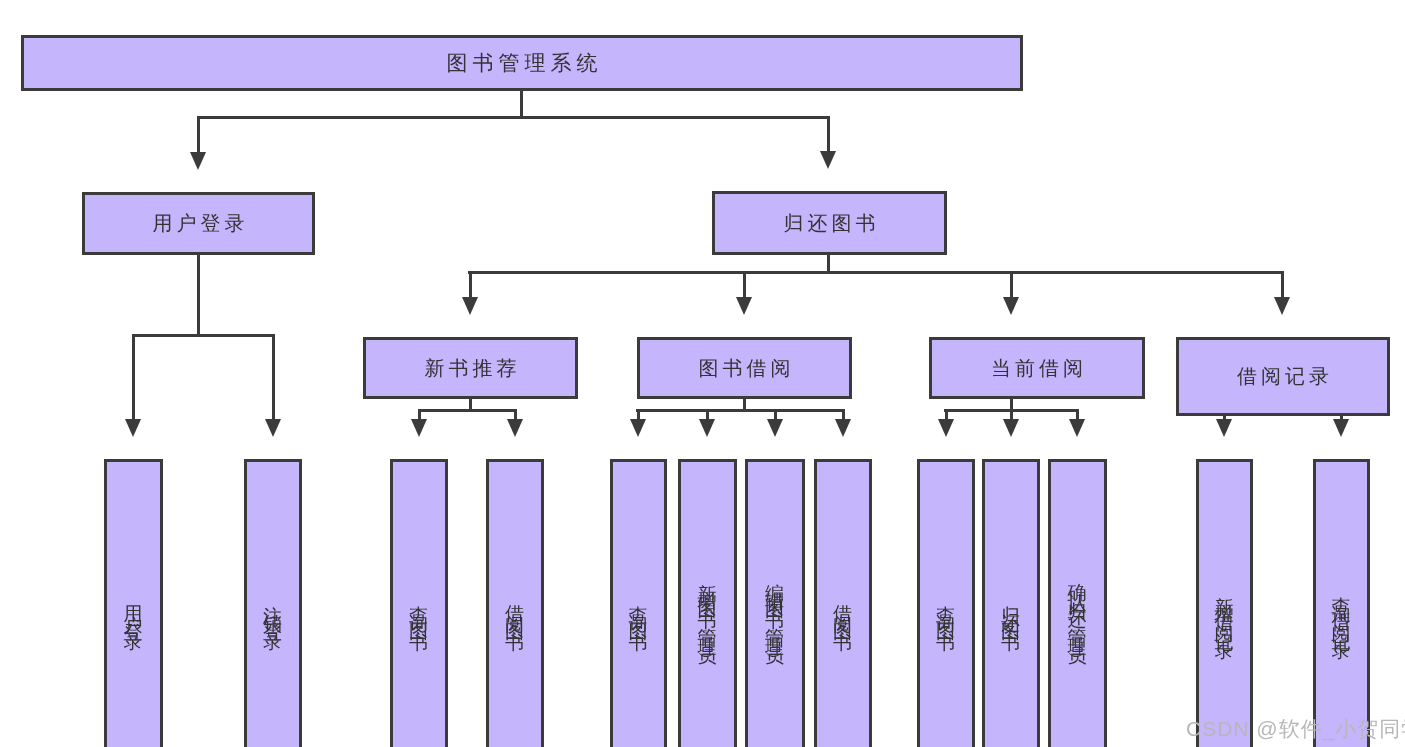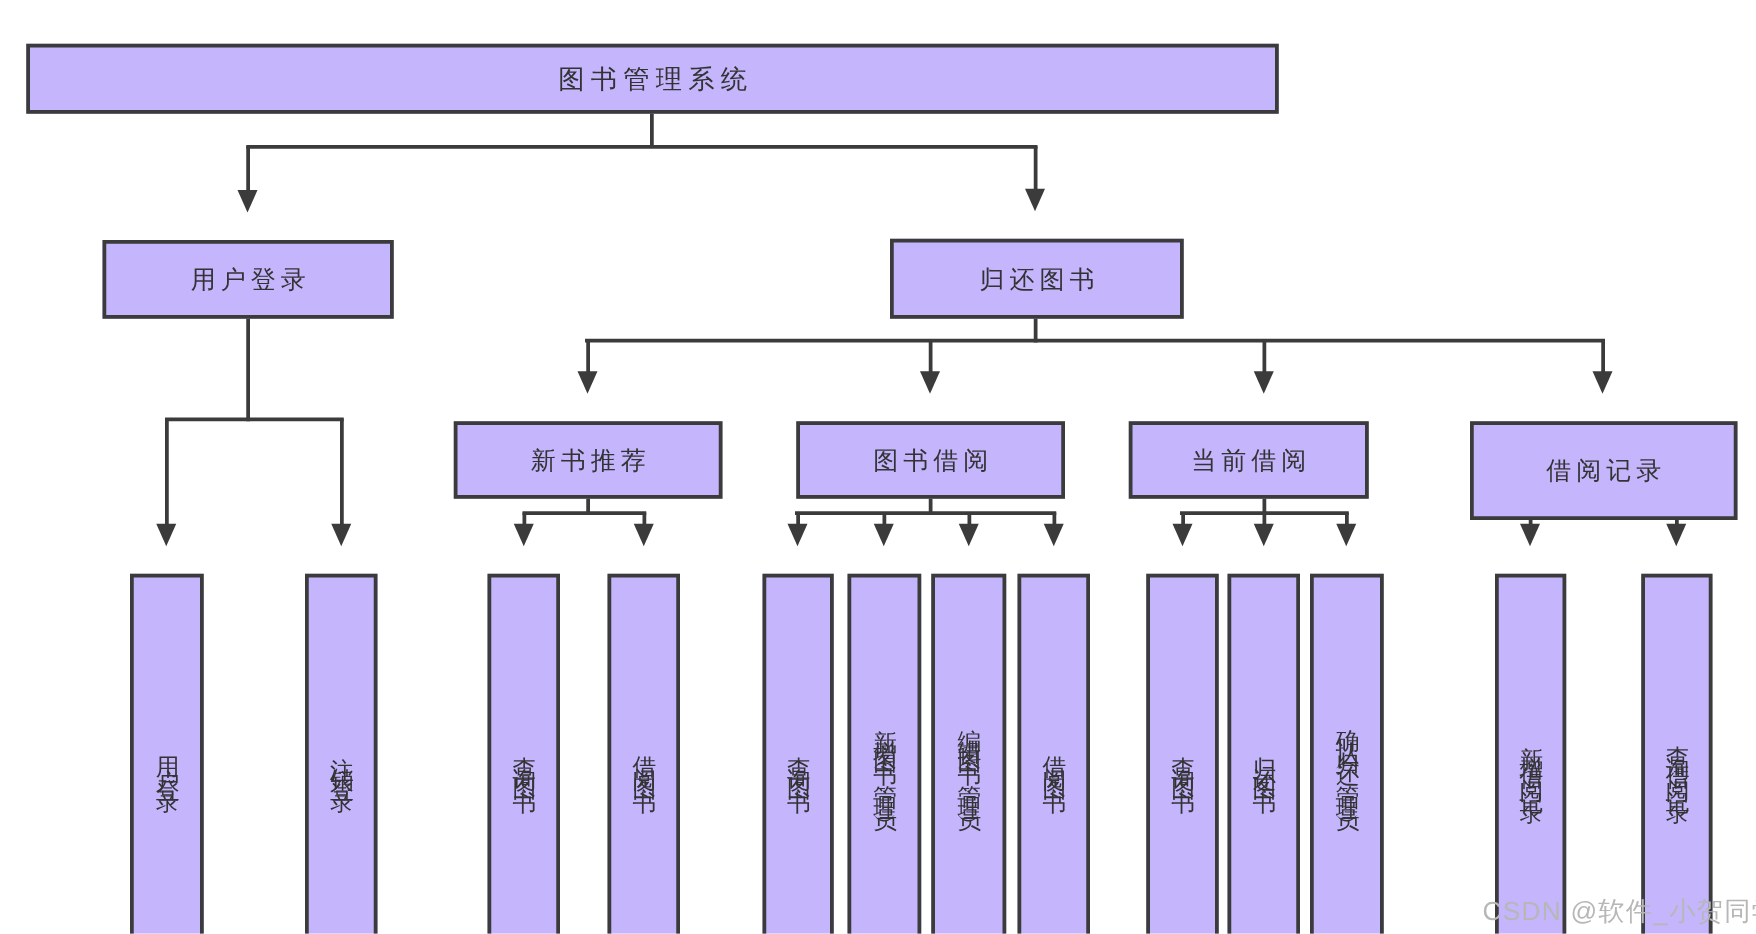--- a/index.html
+++ b/index.html
@@ -94,21 +94,21 @@
   <div class="box" style="left:712px; top:169px; width:235px; height:64px">
     <span class="lbl">归还图书</span>
   </div>
 
   <div class="box" style="left:637px; top:315px; width:215px; height:62px">
     <span class="lbl">图书借阅</span>
   </div>
   <div class="box" style="left:363px; top:315px; width:215px; height:62px">
     <span class="lbl">新书推荐</span>
   </div>
-  <div class="box" style="left:903px; top:315px; width:192px; height:62px">
+  <div class="box" style="left:929px; top:315px; width:216px; height:62px">
     <span class="lbl">当前借阅</span>
   </div>
   <div class="box" style="left:1176px; top:315px; width:214px; height:79px">
     <span class="lbl">借阅记录</span>
   </div>
 
   <div class="box v" style="left:104px; top:437px; width:59px; height:298px">
     <span class="lbl">用户登录</span>
   </div>
   <div class="box v" style="left:244px; top:437px; width:58px; height:298px">

